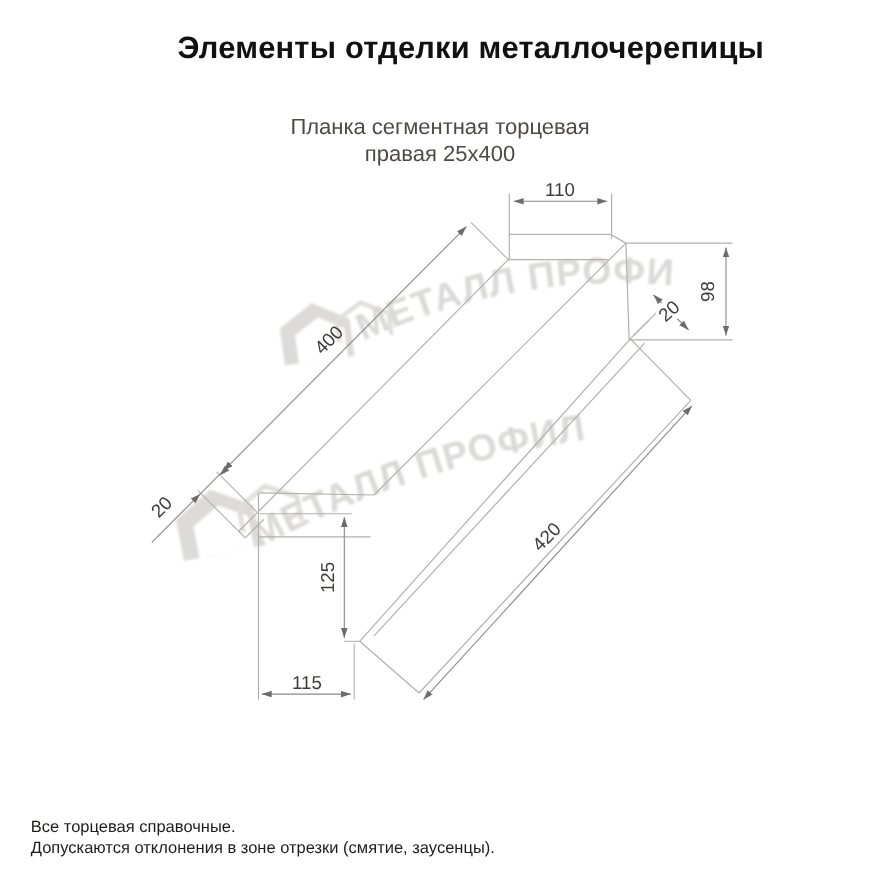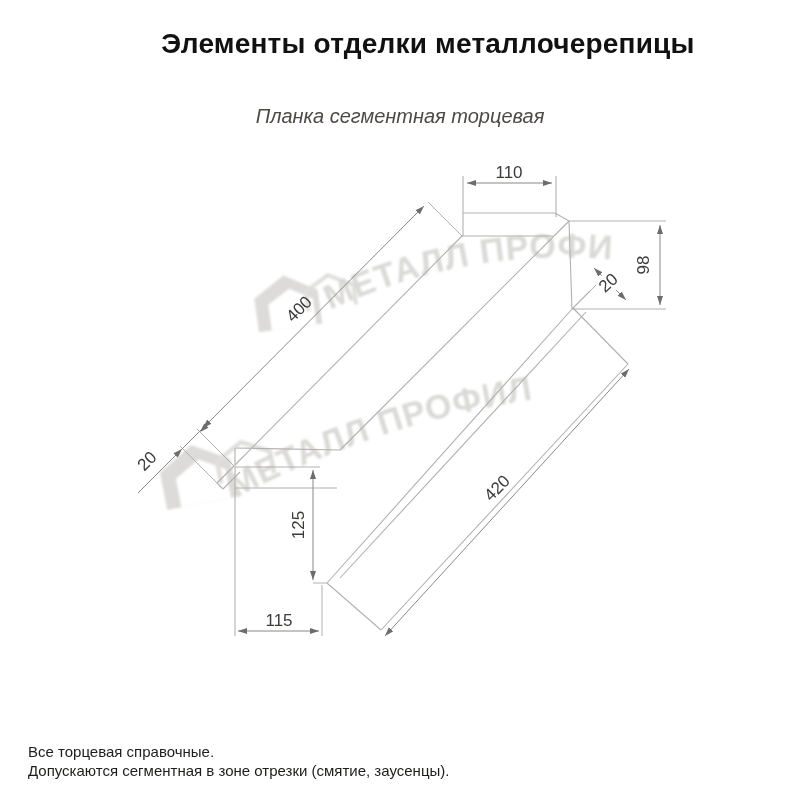--- a/index.html
+++ b/index.html
@@ -1,36 +1,37 @@
 <!DOCTYPE html>
 <html><head>
 <meta charset="utf-8">
 <style>
   html,body{margin:0;padding:0;background:#ffffff;}
   .page{position:relative;width:800px;height:800px;background:#fff;overflow:hidden;
         font-family:"Liberation Sans", sans-serif;}
   .title{position:absolute;top:28px;left:0;width:800px;text-align:center;
          font-size:28px;font-weight:bold;color:#111;letter-spacing:0.2px;margin-left:28px;}
   .subtitle{position:absolute;top:104px;left:0;width:800px;text-align:center;
-            font-size:20px;font-weight:500;color:#4d4a46;line-height:24px;font-style:italic;}
+            font-size:20px;font-weight:500;color:#4d4a46;line-height:24px;}
   .footer{position:absolute;left:28px;top:742px;font-size:15px;color:#1d1d1b;line-height:19px;}
   svg.drawing{position:absolute;left:0;top:0;}
   .dimtxt{font-family:"Liberation Sans", sans-serif;font-size:17px;fill:#3e3c3a;}
   .wmtxt{font-family:"Liberation Sans", sans-serif;font-weight:bold;fill:#d6d5d2;
          font-size:34px;letter-spacing:1px;}
 </style>
 </head>
 <body>
 
 <div class="page">
 
   <div class="title">Элементы отделки металлочерепицы</div>
 
   <div class="subtitle">
     <span>Планка сегментная торцевая</span><br>
+    <span>правая 25х400</span>
   </div>
 
   <svg class="drawing" width="800" height="800" viewBox="0 0 800 800">
     <defs>
       <marker id="arr" markerWidth="10" markerHeight="8" refX="9" refY="3" orient="auto-start-reverse" markerUnits="userSpaceOnUse">
         <path d="M0 0 L9 3 L0 6 Z" fill="#6e6c6a"></path>
       </marker>
       <filter id="wmblur" x="-20%" y="-20%" width="140%" height="140%">
         <feGaussianBlur stdDeviation="1.1"></feGaussianBlur>
       </filter>
@@ -136,16 +137,16 @@
     </g>
 
     <g>
       <line x1="238" y1="631" x2="319" y2="631" stroke="#8a8886" stroke-width="1" marker-start="url(#arr)" marker-end="url(#arr)"></line>
       <text class="dimtxt" x="279" y="626" text-anchor="middle">115</text>
     </g>
   </svg>
 
   <div class="footer">
     <span>Все торцевая справочные.</span><br>
-    <span>Допускаются сегментная в зоне отрезки (смятие, заусенцы).</span>
+    <span>Допускаются отклонения в зоне отрезки (смятие, заусенцы).</span>
   </div>
 
 </div>
 
 </body></html>

